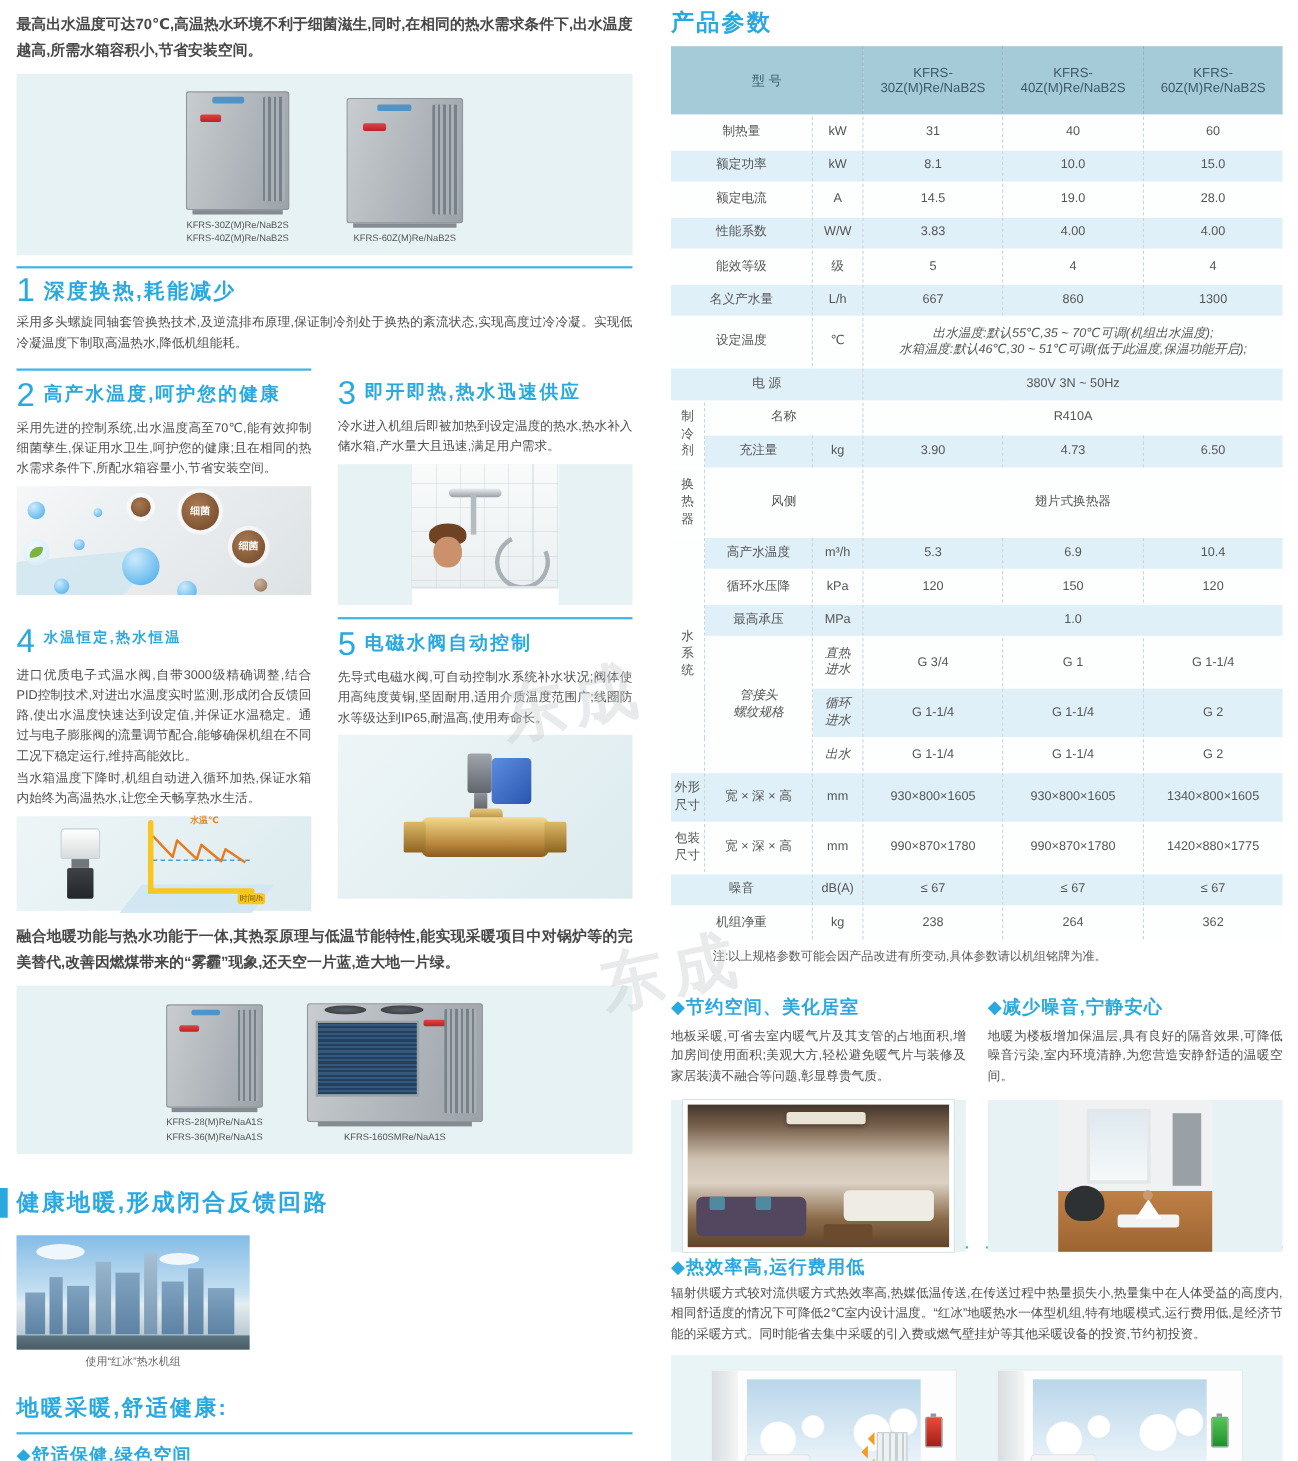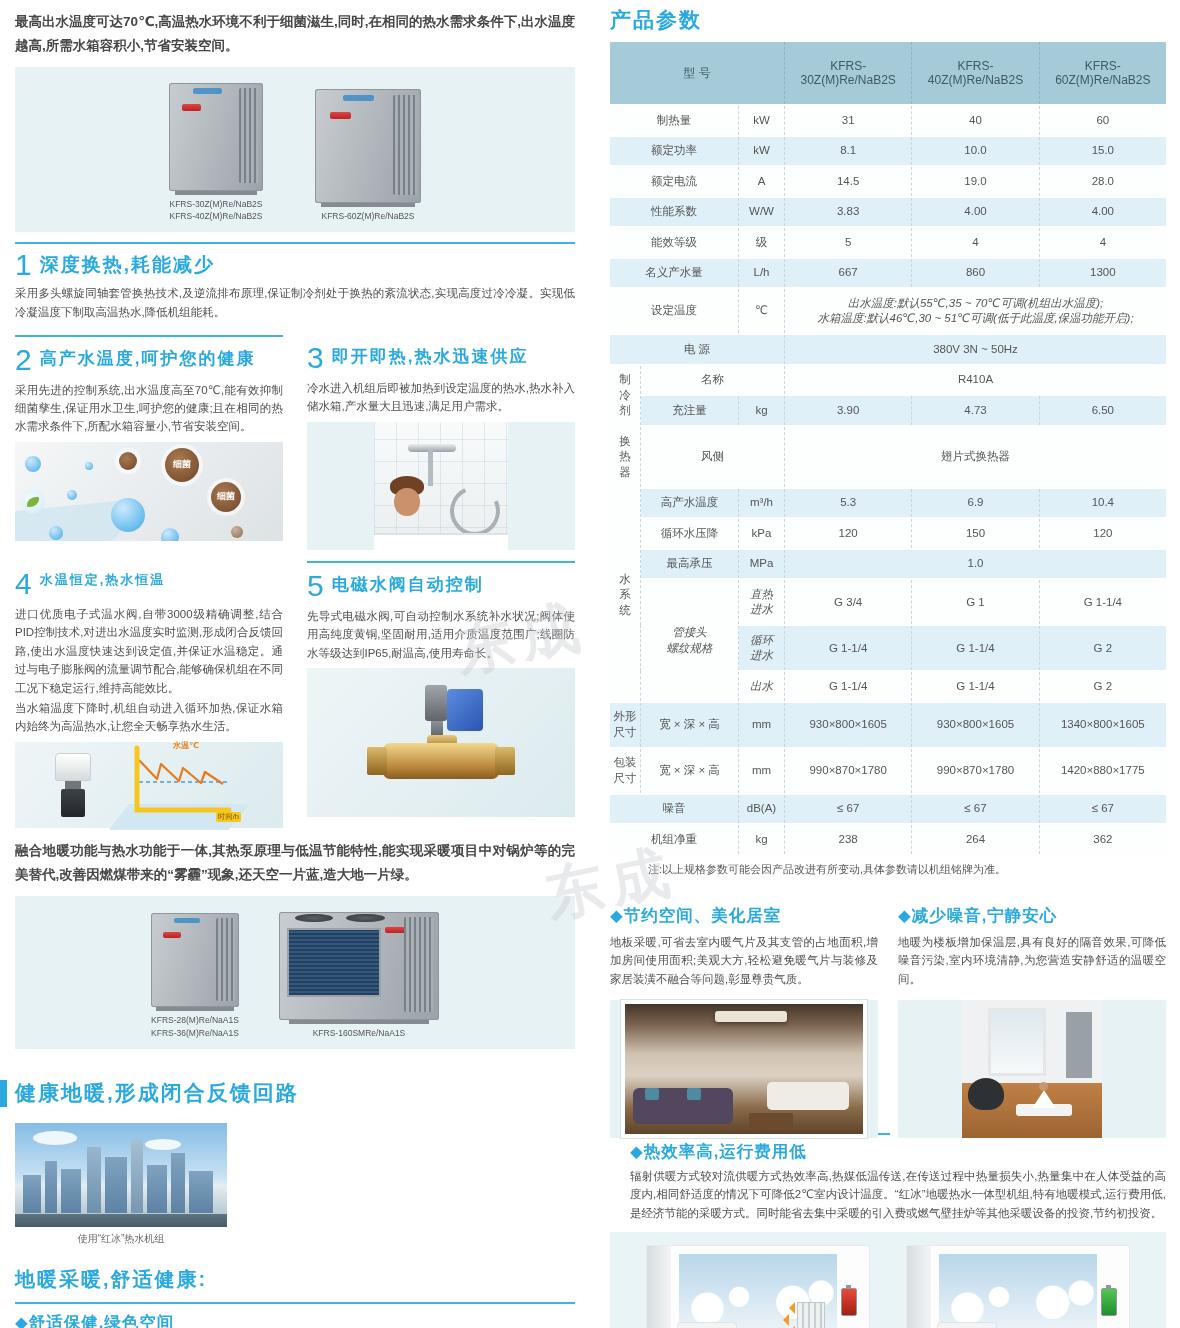--- a/index.html
+++ b/index.html
@@ -569,21 +569,21 @@
           <i class="md-door"></i>
           <i class="md-chair"></i>
           <i class="md-mat"></i>
           <i class="md-body"></i>
           <i class="md-head"></i>
         </div>
       </div>
     </section>
   </div>
 
-  <section style="margin-top:12px;margin-left:20px;">
+  <section style="margin-top:12px;">
     <div class="divider gap"></div>
     <h3 class="diamond-title">◆热效率高,运行费用低</h3>
     <p class="body-text">辐射供暖方式较对流供暖方式热效率高,热媒低温传送,在传送过程中热量损失小,热量集中在人体受益的高度内,相同舒适度的情况下可降低2℃室内设计温度。“红冰”地暖热水一体型机组,特有地暖模式,运行费用低,是经济节能的采暖方式。同时能省去集中采暖的引入费或燃气壁挂炉等其他采暖设备的投资,节约初投资。</p>
   </section>
 
   <div class="rooms-box">
     <figure class="room-fig">
       <div class="scene-winter">
         <i class="wn-wall"></i>
         <i class="wn-win"></i>

